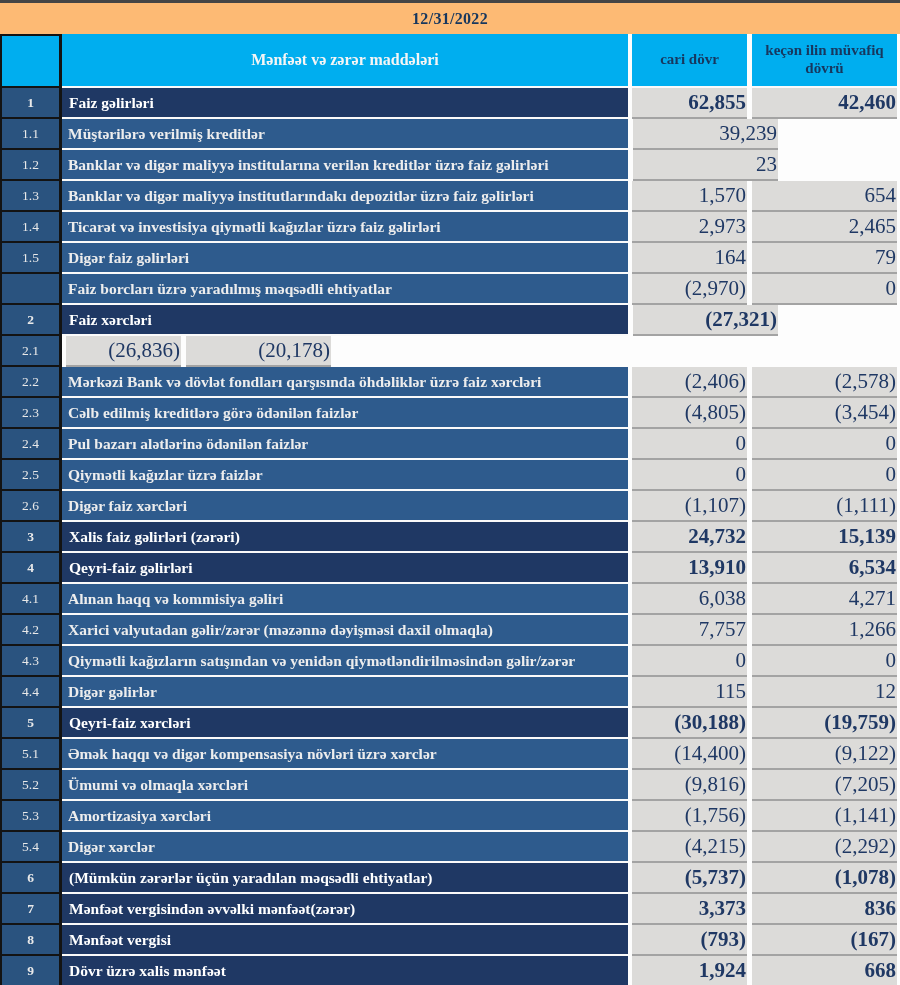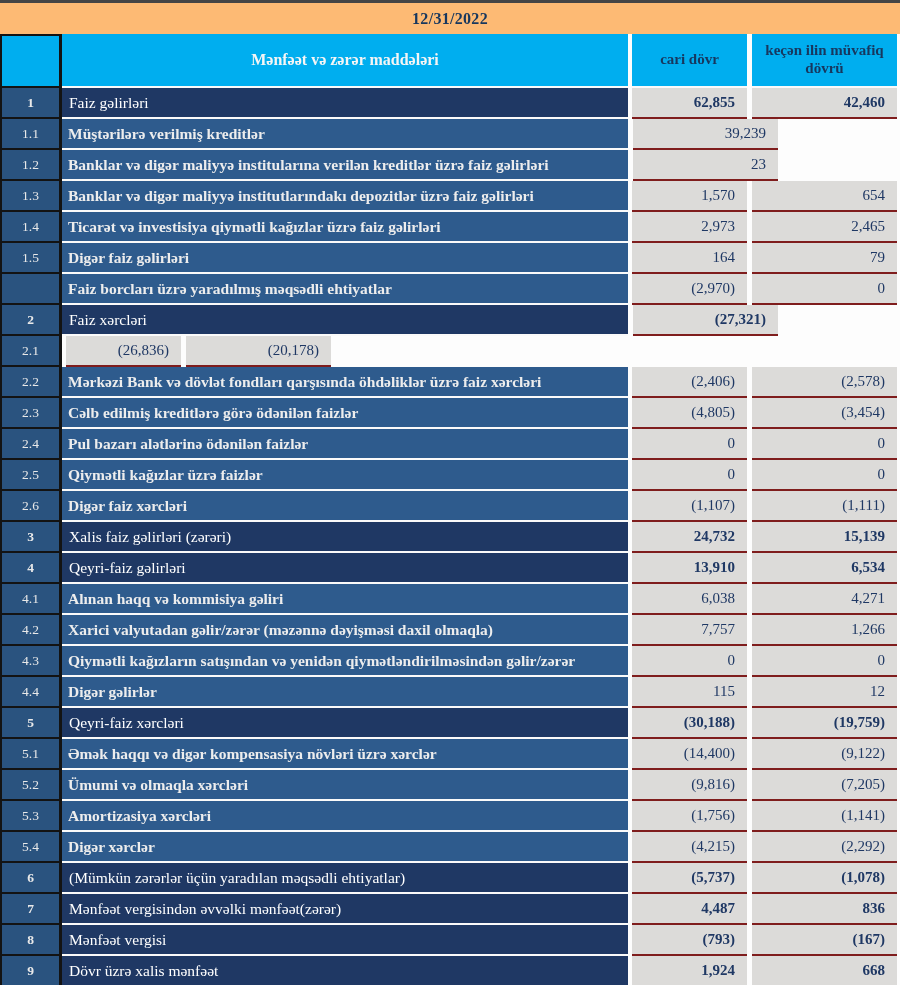--- a/index.html
+++ b/index.html
@@ -39,44 +39,44 @@
     white-space: nowrap;
     overflow: hidden;
     font-weight: bold;
   }
 
   
   .v1 { flex: 0 0 115px; margin-left: 4px; }
   .v2 { flex: 0 0 145px; margin-left: 5px; }
   .val {
     background: #DCDBD9;
-    border-bottom: 2px solid #7f1d1d;
+    border-bottom: 2px solid #a3a3a3;
     color: #1F3864;
     justify-content: flex-end;
-    padding-right: 12px;
-    font-size: 15px;
+    padding-right: 1px;
+    font-size: 21px;
   }
 
   
   .header { height: 54px; }
   .header .num { background: #00AEEF; border-top: 2px solid #131313; }
   .header .label {
     background: #00AEEF; color: #F5F5F5; font-weight: bold; font-size: 16px;
     justify-content: center; padding-left: 0;
   }
   .header .hdr-val {
     background: #00AEEF; color: #17375E; font-weight: bold; font-size: 15px;
     justify-content: center; text-align: center; line-height: 1.18;
     padding-right: 0; white-space: normal;
     border-bottom: 2px solid #FAFAFA;
   }
 
   
   .body-row { height: 31px; }
-  .body-row.bold .label { background: #1F3864; color: #FFFFFF; font-weight: normal; padding-left: 7px; }
+  .body-row.bold .label { background: #1F3864; color: #FFFFFF; font-weight: bold; padding-left: 7px; }
   .body-row.bold .val { font-weight: bold; }
   .body-row.bold .num { font-weight: bold; }
 </style>
 </head>
 <body>
 
 <div class="page">
   <div class="top-line"></div>
 
   <div class="date-band">
@@ -265,21 +265,21 @@
   <div class="row body-row bold">
     <div class="c num">6</div>
     <div class="c label">(Mümkün zərərlər üçün yaradılan məqsədli ehtiyatlar)</div>
     <div class="c v1 val">(5,737)</div>
     <div class="c v2 val">(1,078)</div>
   </div>
 
   <div class="row body-row bold">
     <div class="c num">7</div>
     <div class="c label">Mənfəət vergisindən əvvəlki mənfəət(zərər)</div>
-    <div class="c v1 val">4,487</div>
+    <div class="c v1 val">3,373</div>
     <div class="c v2 val">836</div>
   </div>
 
   <div class="row body-row bold">
     <div class="c num">8</div>
     <div class="c label">Mənfəət vergisi</div>
     <div class="c v1 val">(793)</div>
     <div class="c v2 val">(167)</div>
   </div>
 

